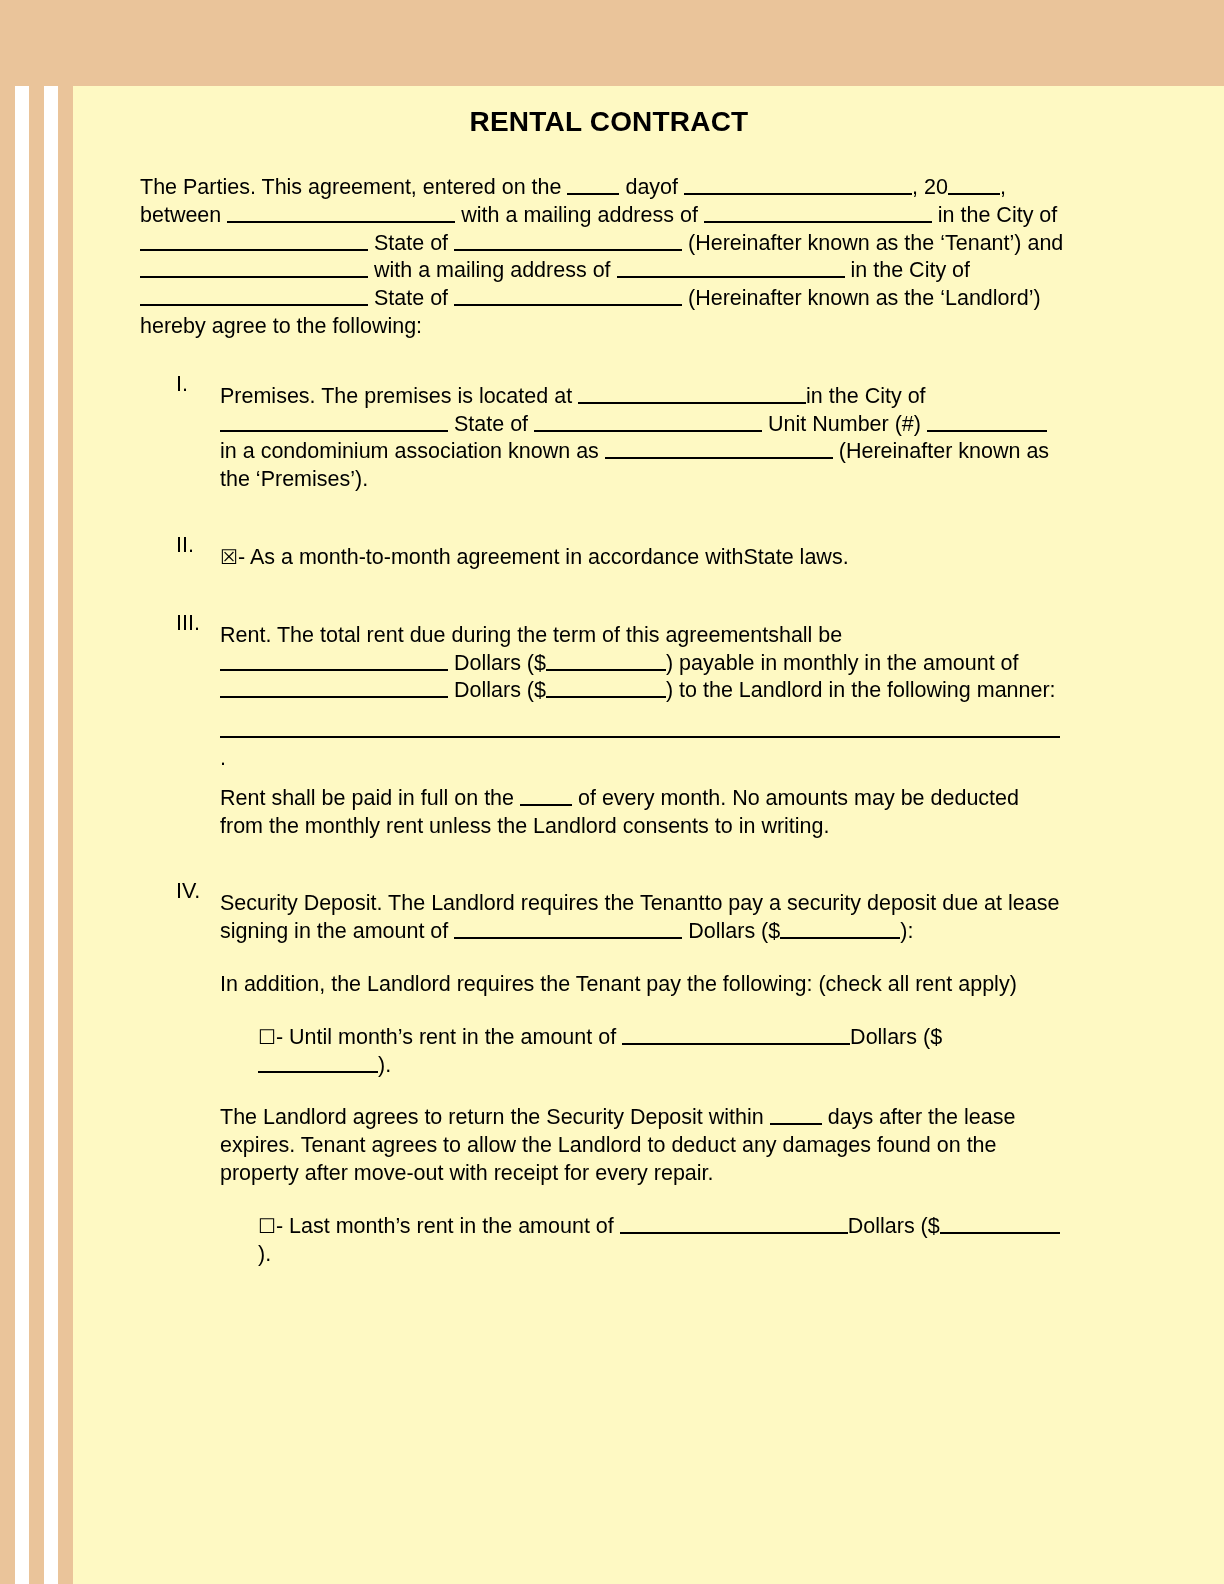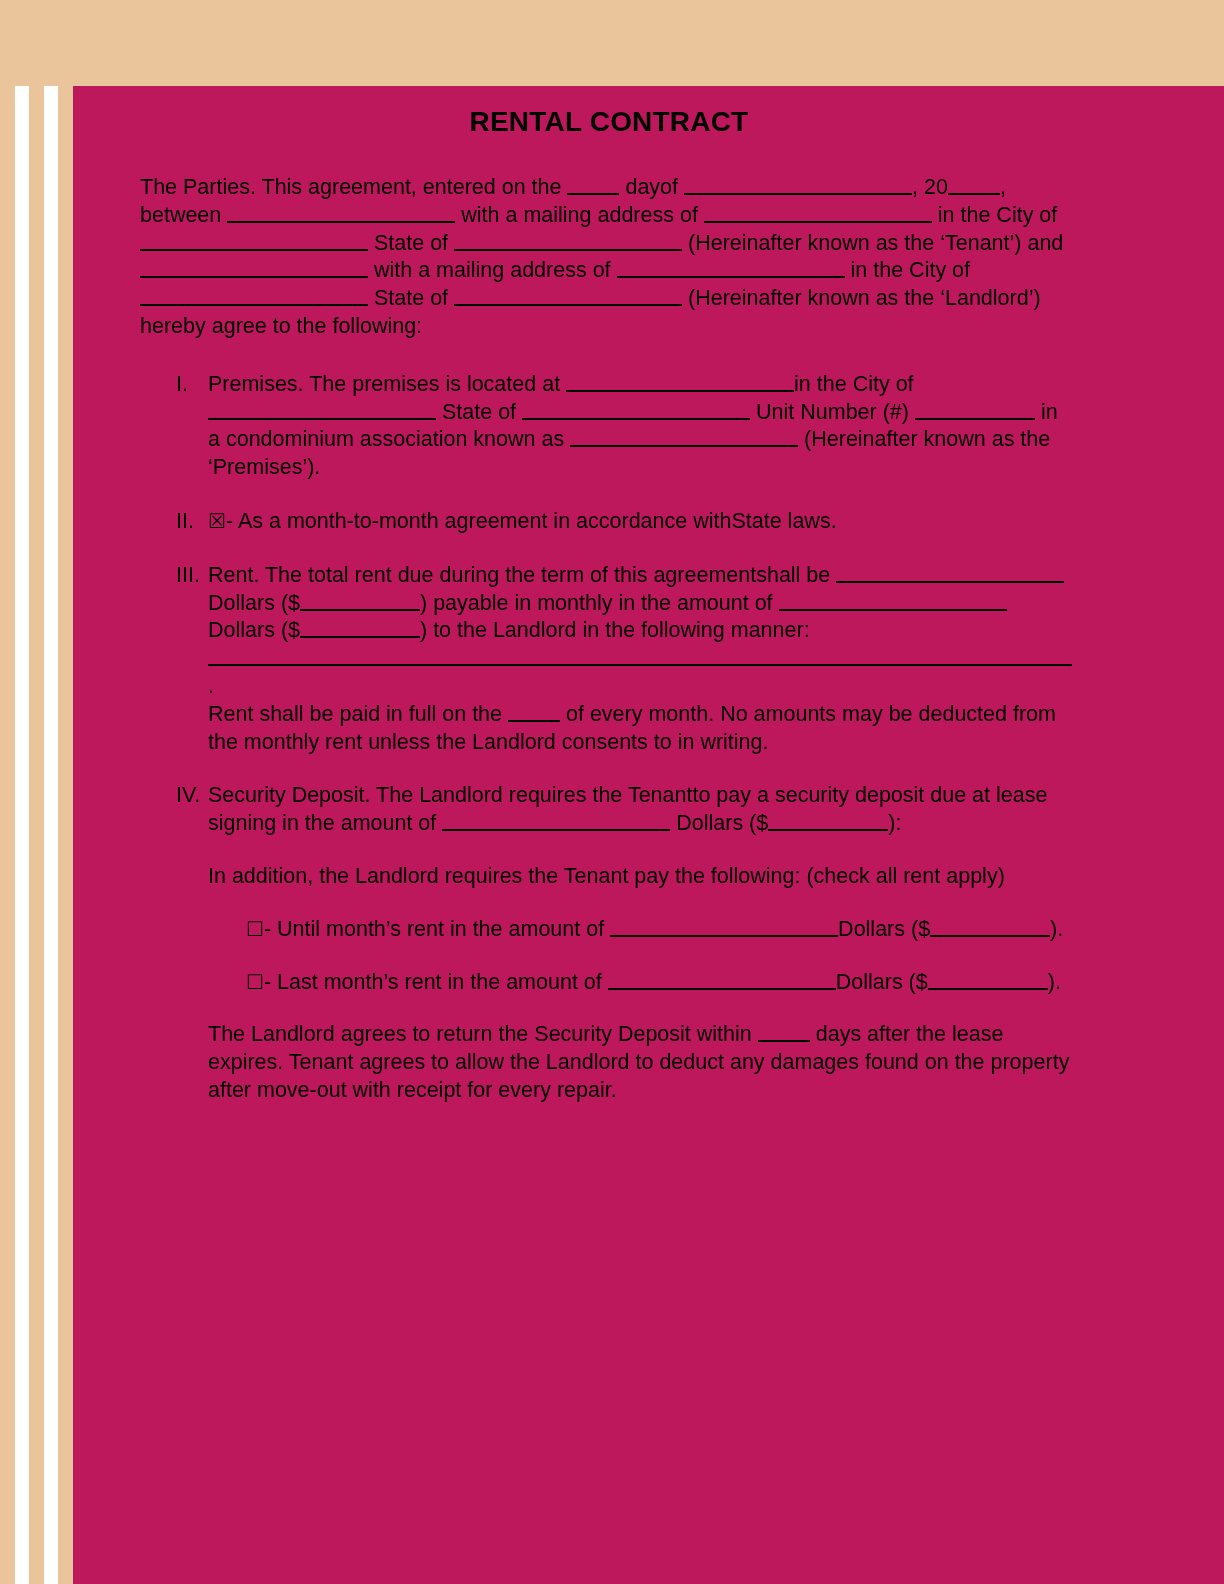--- a/index.html
+++ b/index.html
@@ -35,21 +35,21 @@
   .stripe-2 { left: 29px; width: 15px; }
   .stripe-3 { left: 58px; width: 15px; }
 
   
   .page-sheet {
     position: absolute;
     left: 73px;
     top: 86px;
     width: 1151px;
     height: 1498px;
-    background: #be185d;
+    background: #fef9c3;
   }
 
   .content {
     position: absolute;
     left: 67px;
     top: 20px;
     width: 932px;
   }
 
   
@@ -90,21 +90,21 @@
     box-sizing: border-box;
     color: #000000;
   }
   .clause-body {
     flex: 1 1 auto;
     font-size: 21.5px;
     line-height: 27.8px;
     color: #000000;
   }
   .clause-body p {
-    margin: 0;
+    margin: 12px;
   }
   .clause-body p.spaced {
     margin-top: 25px;
   }
 
   .bold { font-weight: normal; }
 
   
   .blank {
     display: inline-block;
@@ -178,20 +178,20 @@
 
     <div class="clause">
       <div class="clause-num">IV.</div>
       <div class="clause-body">
         <p><span class="bold">Security Deposit</span><span>. The Landlord requires the Tenantto pay a security deposit due at lease signing in the amount of </span><span class="blank b-xl"></span><span> Dollars ($</span><span class="blank b-md"></span><span>):</span></p>
 
         <p class="spaced">In addition, the Landlord requires the Tenant pay the following: (check all rent apply)</p>
 
         <p class="spaced sub-indent"><span class="checkbox-glyph">☐</span><span>- Until month’s rent in the amount of </span><span class="blank b-xl"></span><span>Dollars ($</span><span class="blank b-md"></span><span>).</span></p>
 
+        <p class="spaced"><span>The Landlord agrees to return the Security Deposit within </span><span class="blank b-sm"></span><span> days after the lease expires. Tenant agrees to allow the Landlord to deduct any damages found on the property after move-out with receipt for every repair.</span></p>
+
         <p class="spaced sub-indent"><span class="checkbox-glyph">☐</span><span>- Last month’s rent in the amount of </span><span class="blank b-xl"></span><span>Dollars ($</span><span class="blank b-md"></span><span>).</span></p>
-
-        <p class="spaced"><span>The Landlord agrees to return the Security Deposit within </span><span class="blank b-sm"></span><span> days after the lease expires. Tenant agrees to allow the Landlord to deduct any damages found on the property after move-out with receipt for every repair.</span></p>
       </div>
     </div>
 
   </div>
 </div>
 
 </body></html>

